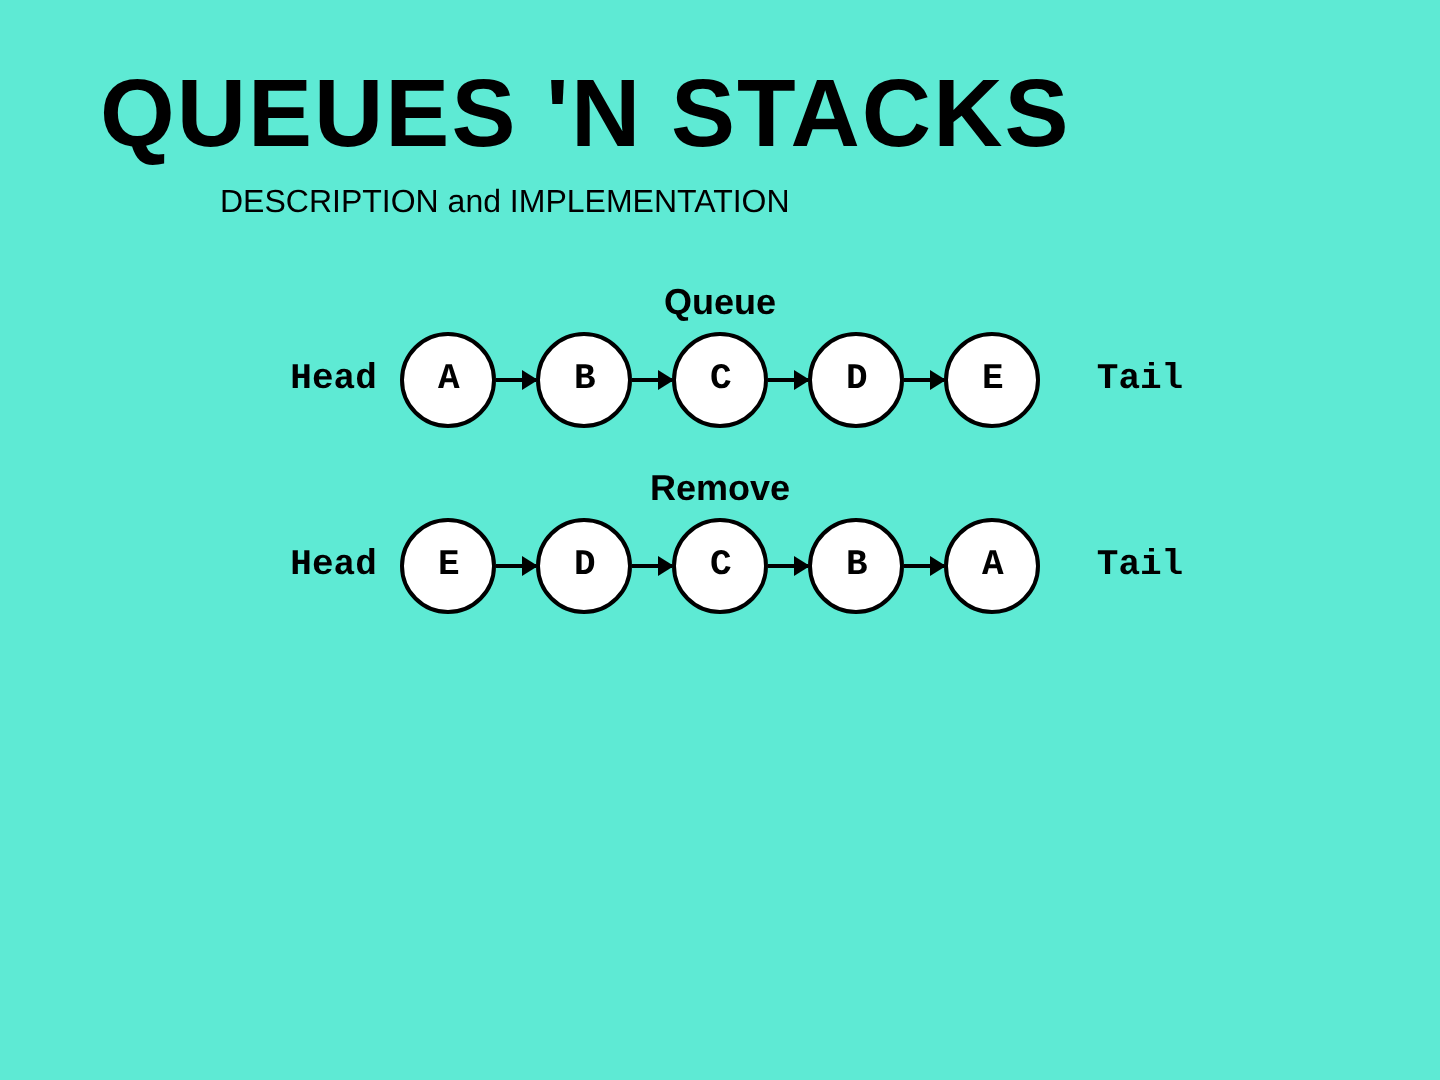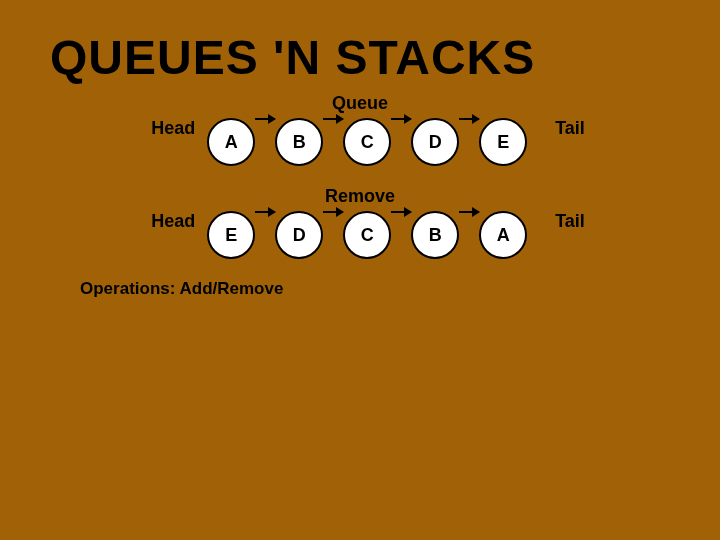--- a/index.html
+++ b/index.html
@@ -8,21 +8,21 @@
       width: 720px;
       height: 540px;
       background-color: #b0c8e0;
       font-family: Arial, sans-serif;
       overflow: hidden;
     }
 
     .slide {
       width: 720px;
       height: 540px;
-      background-color: #a16207;
+      background-color: #5eead4;
       display: flex;
       flex-direction: column;
       align-items: flex-start;
       padding: 30px 50px 30px 50px;
     }
 
     .main-title {
       font-size: 48px;
       font-weight: 900;
       font-family: Arial Black, Arial, sans-serif;
@@ -49,22 +49,23 @@
 
     .diagram-label {
       font-size: 18px;
       font-weight: bold;
       color: #000;
       margin-bottom: 4px;
     }
 
     .chain-row {
       display: flex;
-      align-items: flex-start;
+      align-items: center;
       gap: 0px;
+      font-family: Liberation Mono, monospace;
     }
 
     .head-label {
       font-size: 18px;
       font-weight: bold;
       color: #000;
       width: 60px;
       text-align: right;
       margin-right: 12px;
     }
@@ -127,20 +128,21 @@
       margin-left: 30px;
     }
   </style>
 </head>
 <body>
 
 <div class="slide">
 
   <div class="main-title">QUEUES 'N STACKS</div>
 
+  <div class="subtitle">DESCRIPTION and IMPLEMENTATION</div>
 
   <div class="diagram-area">
 
     <div class="section-block">
       <div class="diagram-label">Queue</div>
 
       <div class="chain-row">
         <div class="head-label">Head</div>
 
         <div class="node">A</div>
@@ -172,15 +174,14 @@
         <div class="node">B</div>
         <div class="connector"></div>
         <div class="node">A</div>
 
         <div class="tail-label">Tail</div>
       </div>
     </div>
 
   </div>
 
-  <div class="operations-text">Operations: Add/Remove</div>
 
 </div>
 
 </body></html>

